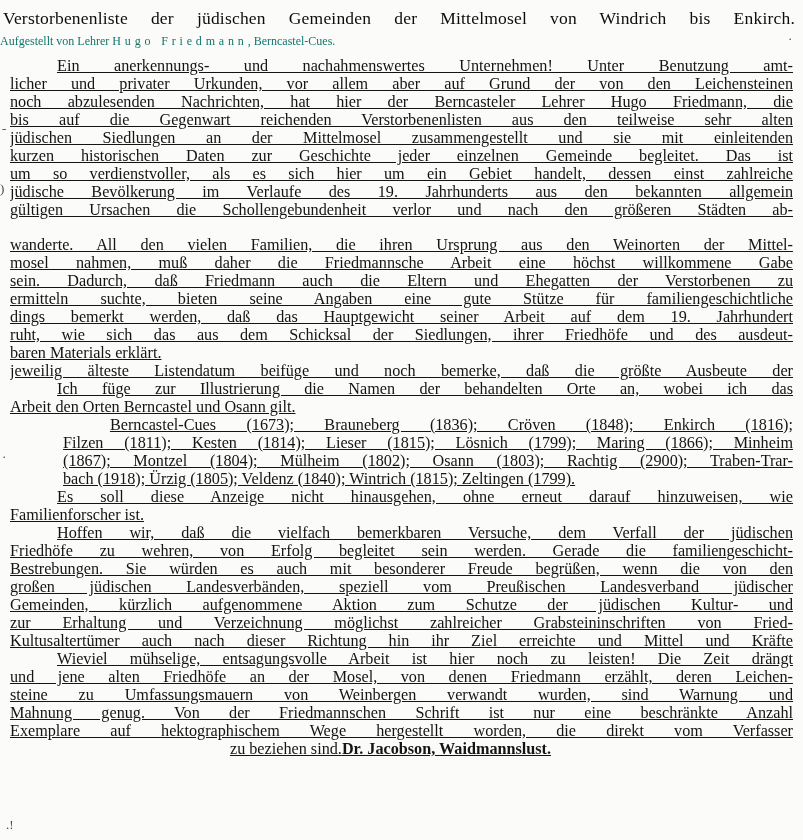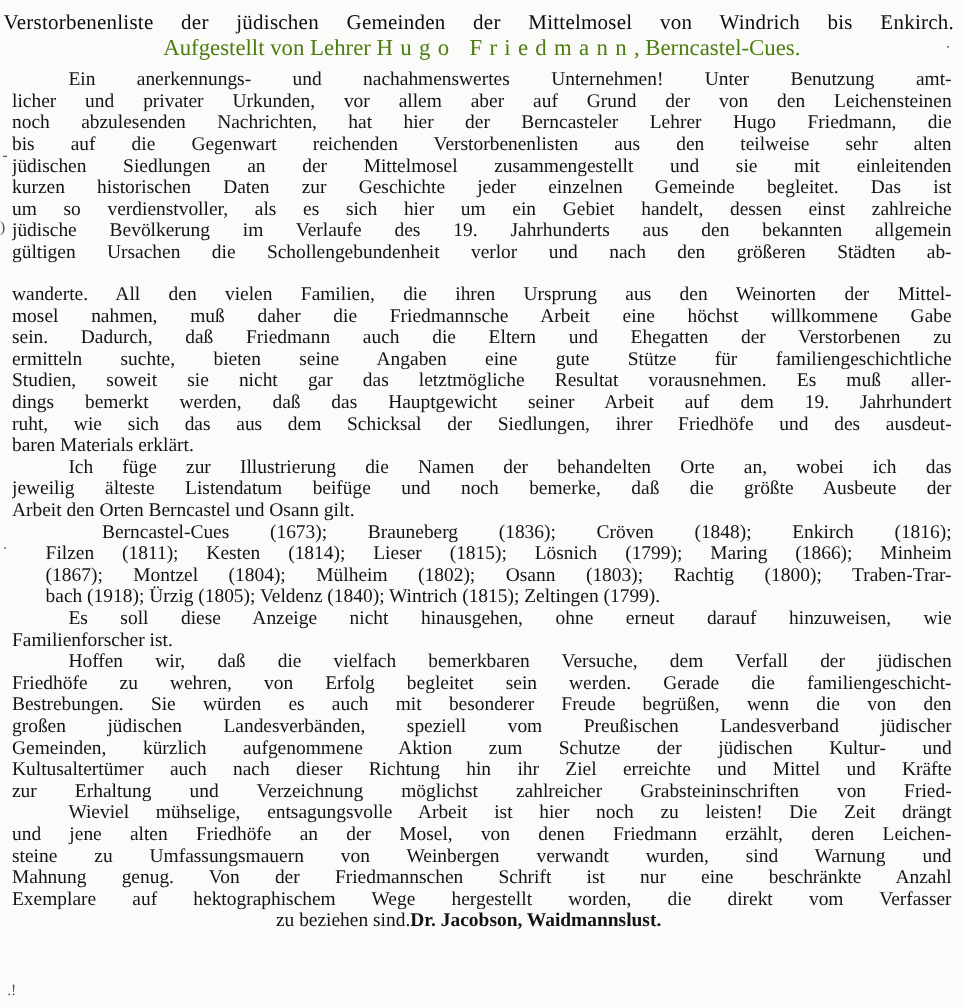--- a/index.html
+++ b/index.html
@@ -21,40 +21,41 @@
     font-weight: normal;
     line-height: 24px;
     letter-spacing: 0.2px;
     text-align: justify;
     text-align-last: justify;
     color: #0c0c0c;
     white-space: nowrap;
     overflow: hidden;
   }
   .subtitle {
-    text-align: center;
-    font-size: 19px;
+    text-align: left;
+    font-size: 12px;
     line-height: 22px;
-    color: #4d7c0f;
+    color: #0f766e;
   }
   .sperr { letter-spacing: 0.32em; }
   .doc-body {
     margin: 5px 10px 0 10px;
     font-size: 16.2px;
   }
   .para { margin: 0; }
-  .para.block-indent { margin-left: 28px; }
+  .para.block-indent { margin-left: 53px; }
   .para.gap-after { margin-bottom: 17px; }
   .line {
     height: 18px;
     line-height: 18px;
     text-align: justify;
     text-align-last: justify;
     overflow: hidden;
     white-space: nowrap;
+    text-decoration: underline;
   }
   .line.first { padding-left: 47px; }
   .line.last { text-align-last: left; }
   .line.closing {
     display: flex;
     justify-content: center;
     white-space: nowrap;
   }
   .line.closing .sig {
     font-weight: bold;
@@ -83,48 +84,47 @@
         <div class="line">kurzen historischen Daten zur Geschichte jeder einzelnen Gemeinde begleitet.  Das ist</div>
         <div class="line">um so verdienstvoller, als es sich hier um ein Gebiet handelt, dessen einst zahlreiche</div>
         <div class="line">jüdische Bevölkerung im Verlaufe des 19. Jahrhunderts aus den bekannten allgemein</div>
         <div class="line">gültigen Ursachen die Schollengebundenheit verlor und nach den größeren Städten ab-</div>
       </div>
       <div class="para">
         <div class="line">wanderte.  All den vielen Familien, die ihren Ursprung aus den Weinorten der Mittel-</div>
         <div class="line">mosel nahmen, muß daher die Friedmannsche Arbeit eine höchst willkommene Gabe</div>
         <div class="line">sein.  Dadurch, daß Friedmann auch die Eltern und Ehegatten der Verstorbenen zu</div>
         <div class="line">ermitteln suchte, bieten seine Angaben eine gute Stütze für familiengeschichtliche</div>
-        <div class="line">Studien, soweit sie nicht gar das letztmögliche Resultat vorausnehmen.  Es muß aller-</div>
         <div class="line">dings bemerkt werden, daß das Hauptgewicht seiner Arbeit auf dem 19. Jahrhundert</div>
         <div class="line">ruht, wie sich das aus dem Schicksal der Siedlungen, ihrer Friedhöfe und des ausdeut-</div>
         <div class="line last">baren Materials erklärt.</div>
       </div>
       <div class="para">
+        <div class="line">jeweilig älteste Listendatum beifüge und noch bemerke, daß die größte Ausbeute der</div>
         <div class="line first">Ich füge zur Illustrierung die Namen der behandelten Orte an, wobei ich das</div>
-        <div class="line">jeweilig älteste Listendatum beifüge und noch bemerke, daß die größte Ausbeute der</div>
         <div class="line last">Arbeit den Orten Berncastel und Osann gilt.</div>
       </div>
       <div class="para block-indent">
         <div class="line first">Berncastel-Cues (1673); Brauneberg (1836); Cröven (1848); Enkirch (1816);</div>
         <div class="line">Filzen (1811); Kesten (1814); Lieser (1815); Lösnich (1799); Maring (1866); Minheim</div>
-        <div class="line">(1867); Montzel (1804); Mülheim (1802); Osann (1803); Rachtig (1800); Traben-Trar-</div>
+        <div class="line">(1867); Montzel (1804); Mülheim (1802); Osann (1803); Rachtig (2900); Traben-Trar-</div>
         <div class="line last">bach (1918); Ürzig (1805); Veldenz (1840); Wintrich (1815); Zeltingen (1799).</div>
       </div>
       <div class="para">
         <div class="line first">Es soll diese Anzeige nicht hinausgehen, ohne erneut darauf hinzuweisen, wie</div>
         <div class="line last">Familienforscher ist.</div>
       </div>
       <div class="para">
         <div class="line first">Hoffen wir, daß die vielfach bemerkbaren Versuche, dem Verfall der jüdischen</div>
         <div class="line">Friedhöfe zu wehren, von Erfolg begleitet sein werden.  Gerade die familiengeschicht-</div>
         <div class="line">Bestrebungen.  Sie würden es auch mit besonderer Freude begrüßen, wenn die von den</div>
         <div class="line">großen jüdischen Landesverbänden, speziell vom Preußischen Landesverband jüdischer</div>
         <div class="line">Gemeinden, kürzlich aufgenommene Aktion zum Schutze der jüdischen Kultur- und</div>
+        <div class="line">zur Erhaltung und Verzeichnung möglichst zahlreicher Grabsteininschriften von Fried-</div>
         <div class="line">Kultusaltertümer auch nach dieser Richtung hin ihr Ziel erreichte und Mittel und Kräfte</div>
-        <div class="line">zur Erhaltung und Verzeichnung möglichst zahlreicher Grabsteininschriften von Fried-</div>
       </div>
       <div class="para">
         <div class="line first">Wieviel mühselige, entsagungsvolle Arbeit ist hier noch zu leisten!  Die Zeit drängt</div>
         <div class="line">und jene alten Friedhöfe an der Mosel, von denen Friedmann erzählt, deren Leichen-</div>
         <div class="line">steine zu Umfassungsmauern von Weinbergen verwandt wurden, sind Warnung und</div>
         <div class="line">Mahnung genug.  Von der Friedmannschen Schrift ist nur eine beschränkte Anzahl</div>
         <div class="line">Exemplare auf hektographischem Wege hergestellt worden, die direkt vom Verfasser</div>
         <div class="line closing">
           <span>zu beziehen sind.</span>
           <span class="sig">Dr. Jacobson, Waidmannslust.</span>

